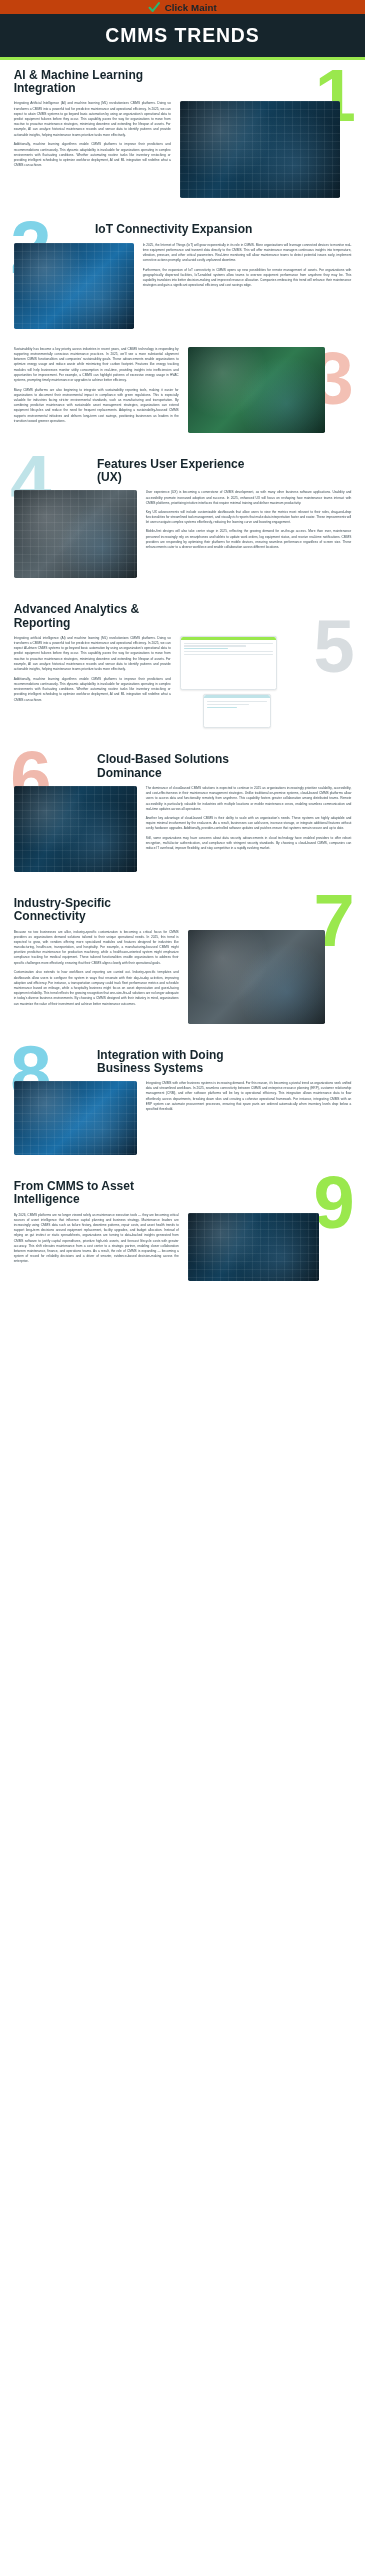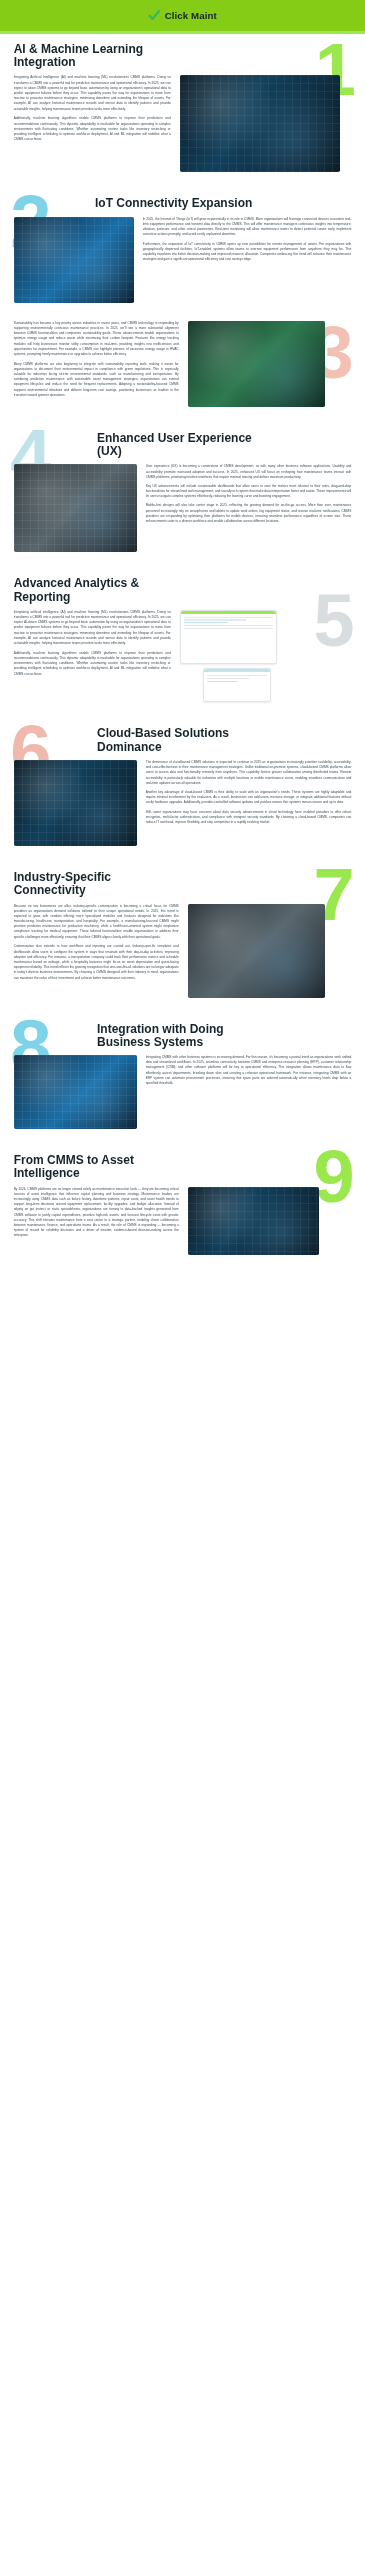--- a/index.html
+++ b/index.html
@@ -6,25 +6,25 @@
   body {
     width: 365px;
     background: #ffffff;
     font-family: "Liberation Sans", sans-serif;
     color: #1a2a33;
   }
   .page { width: 365px; position: relative; overflow: hidden; }
 
   
   .brand-bar {
-    height: 31px;
+    height: 14px;
     display: flex;
     align-items: center;
     justify-content: center;
-    background: #84cc16;
+    background: #c2410c;
   }
   .brand {
     display: flex; align-items: center; gap: 4px;
   }
   .brand-mark { width: 12.5px; height: 12.5px; }
   .brand-text { font-size: 9.7px; font-weight: bold; letter-spacing: 0.1px; color: #16242c; }
 
   .title-band {
     background: #16252c;
     height: 43px;
@@ -143,20 +143,23 @@
     <div class="brand">
       <span class="brand-mark">
         <svg viewBox="0 0 24 24" width="12.5" height="12.5">
           <path d="M3 13 L9 19 L21 4" stroke="#2bb673" stroke-width="4" fill="none" stroke-linecap="round" stroke-linejoin="round"></path>
         </svg>
       </span>
       <span class="brand-text">Click Maint</span>
     </div>
   </div>
 
+  <div class="title-band">
+    <h1>CMMS TRENDS</h1>
+  </div>
   <div class="accent-line"></div>
 
   <div class="section s1">
     <div class="bignum">1</div>
     <div class="sec-head">
         <h2>AI &amp; Machine Learning Integration</h2>
       </div>
     <div class="rowflex">
       <div style="flex:1; max-width:157px;">
         <p style="font-size:3.2px;line-height:1.62;color:#3a4a52;text-align:justify;">Integrating Artificial Intelligence (AI) and machine learning (ML) revolutionizes CMMS platforms. Doing so transforms a CMMS into a powerful tool for predictive maintenance and operational efficiency. In 2025, we can expect to attain CMMS systems to go beyond basic automation by using an organization's operational data to predict equipment failures before they occur. This capability paves the way for organizations to move from reactive to proactive maintenance strategies, minimizing downtime and extending the lifespan of assets. For example, AI can analyze historical maintenance records and sensor data to identify patterns and provide actionable insights, helping maintenance teams prioritize tasks more effectively.</p>
@@ -203,21 +206,21 @@
       <div class="imgwrap">
         <div class="photo green" style="width:137px;height:86px;"></div>
       </div>
     </div>
     <div class="spacer"></div>
   </div>
 
   <div class="section s4">
     <div class="bignum">4</div>
     <div class="sec-head" style="padding-left:97px;">
-        <h2>Enhanced User Experience (UX)</h2>
+        <h2>Features User Experience (UX)</h2>
       </div>
     <div class="rowflex">
       <div class="imgwrap">
         <div class="photo grey" style="width:123px;height:88px;">
           <div class="grid-ov"></div>
         </div>
       </div>
       <div style="flex:1;">
         <p style="font-size:3.2px;line-height:1.62;color:#3a4a52;text-align:justify;">User experience (UX) is becoming a cornerstone of CMMS development, as with many other business software applications. Usability and accessibility promote increased adoption and success. In 2025, enhanced UX will focus on reshaping how maintenance teams interact with CMMS platforms, prioritizing intuitive interfaces that require minimal training and deliver maximum productivity.</p>
         <div style="height:4px;"></div>

